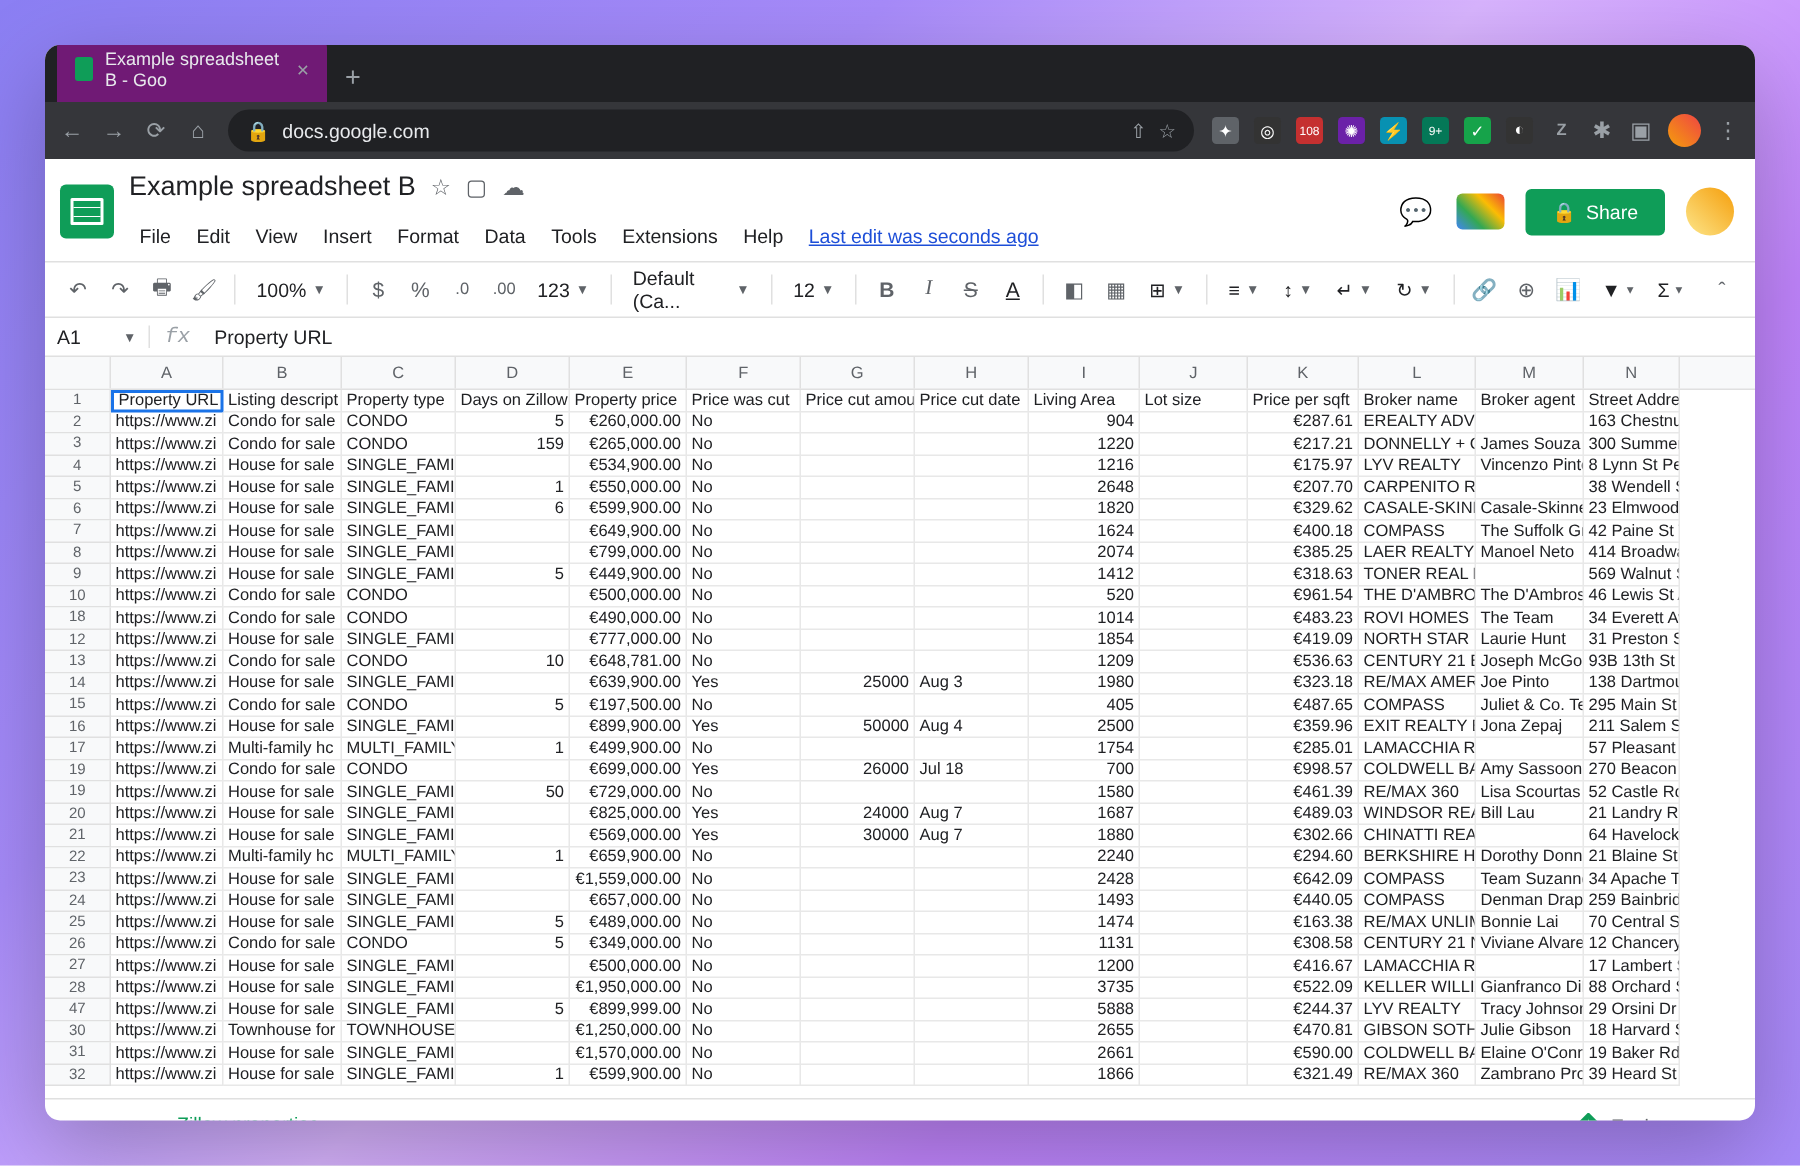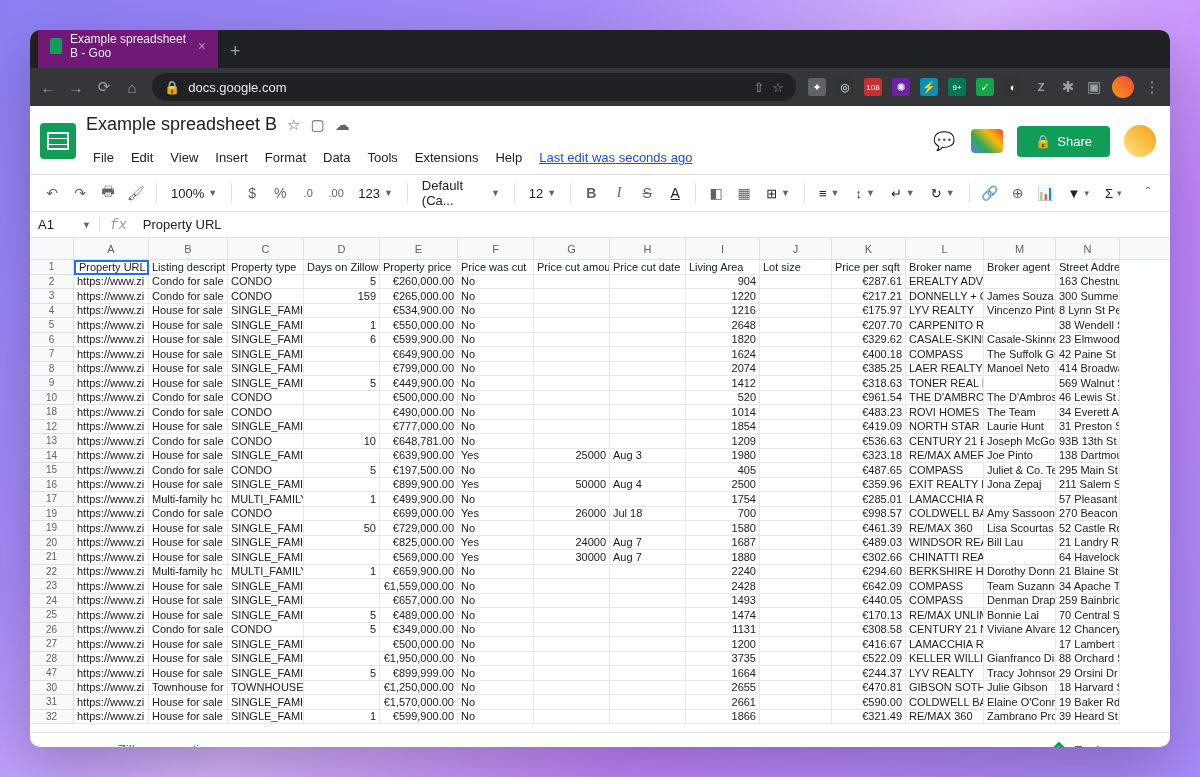--- a/index.html
+++ b/index.html
@@ -706,21 +706,21 @@
           <div class="cell cA">https://www.zi</div>
           <div class="cell cB">House for sale</div>
           <div class="cell cC">SINGLE_FAMIL</div>
           <div class="cell cD num">5</div>
           <div class="cell cE num">€489,000.00</div>
           <div class="cell cF">No</div>
           <div class="cell cG num"></div>
           <div class="cell cH"></div>
           <div class="cell cI num">1474</div>
           <div class="cell cJ"></div>
-          <div class="cell cK num">€170.13</div>
+          <div class="cell cK num">€163.38</div>
           <div class="cell cL">RE/MAX UNLIM</div>
           <div class="cell cM">Bonnie Lai</div>
           <div class="cell cN">70 Central St  Saugu</div>
         </div>
         <div class="row">
           <div class="row-h">26</div>
           <div class="cell cA">https://www.zi</div>
           <div class="cell cB">Condo for sale</div>
           <div class="cell cC">CONDO</div>
           <div class="cell cD num">5</div>
@@ -772,21 +772,21 @@
         <div class="row">
           <div class="row-h">47</div>
           <div class="cell cA">https://www.zi</div>
           <div class="cell cB">House for sale</div>
           <div class="cell cC">SINGLE_FAMIL</div>
           <div class="cell cD num">5</div>
           <div class="cell cE num">€899,999.00</div>
           <div class="cell cF">No</div>
           <div class="cell cG num"></div>
           <div class="cell cH"></div>
-          <div class="cell cI num">1664</div>
+          <div class="cell cI num">5888</div>
           <div class="cell cJ"></div>
           <div class="cell cK num">€244.37</div>
           <div class="cell cL">LYV REALTY</div>
           <div class="cell cM">Tracy Johnson</div>
           <div class="cell cN">29 Orsini Dr  Wake</div>
         </div>
         <div class="row">
           <div class="row-h">30</div>
           <div class="cell cA">https://www.zi</div>
           <div class="cell cB">Townhouse for</div>

